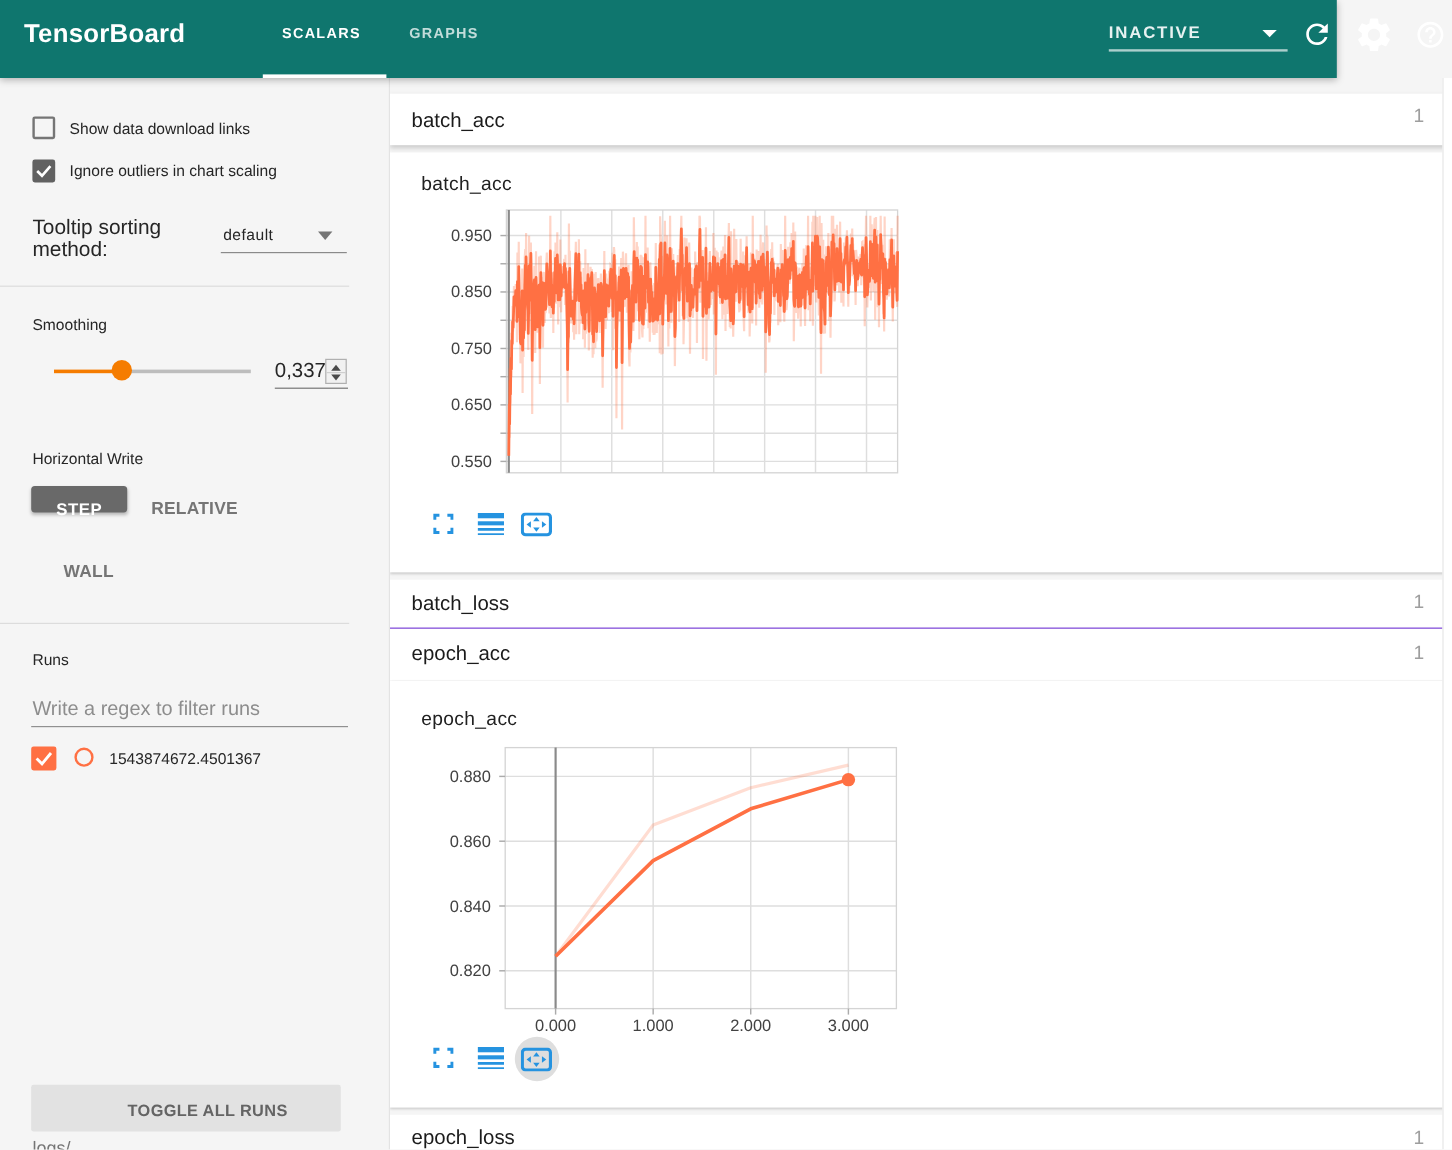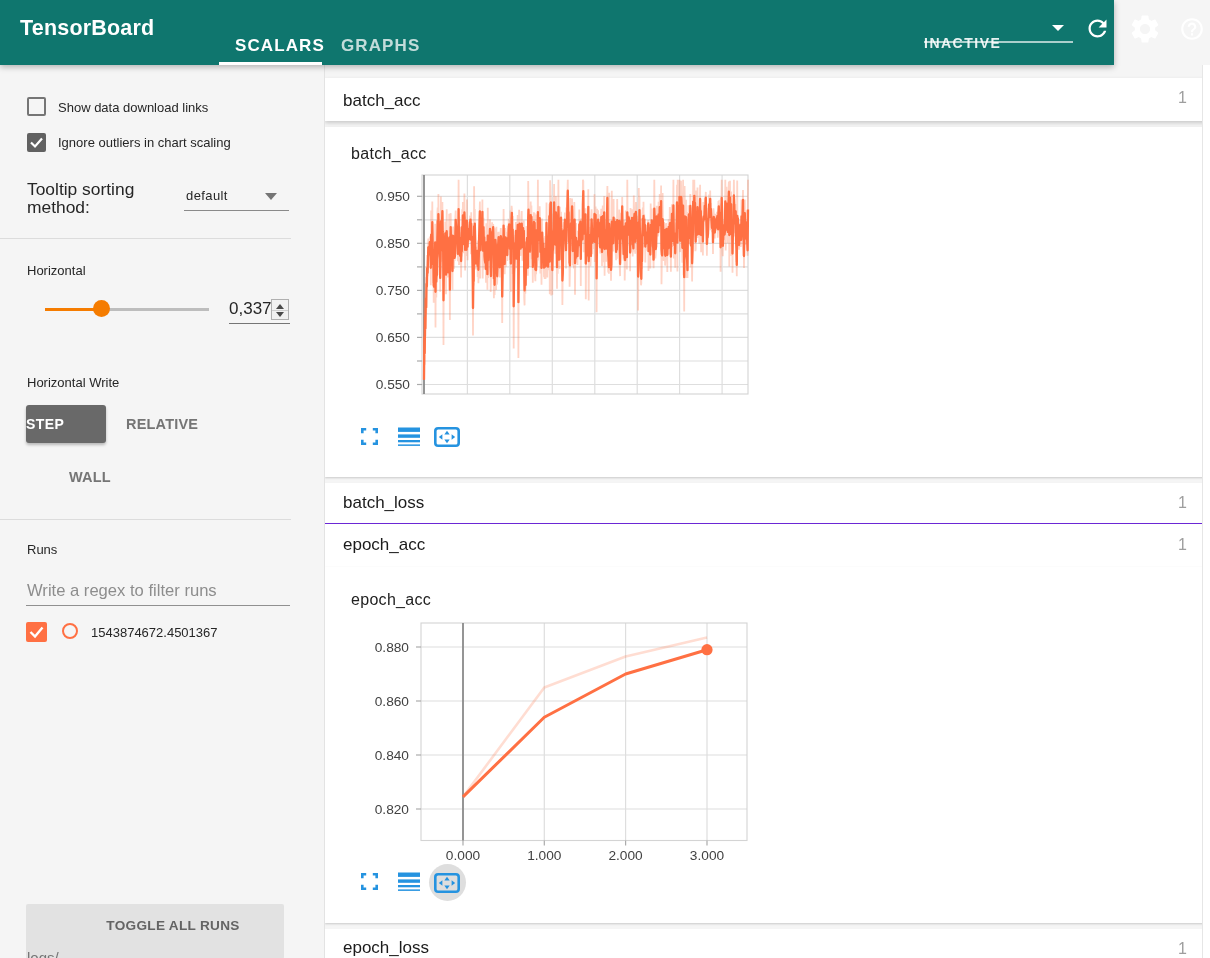--- a/index.html
+++ b/index.html
@@ -3,40 +3,40 @@
 <meta charset="utf-8">
 <style>
   * { margin:0; padding:0; box-sizing:border-box; }
   html,body { width:1210px; height:958px; overflow:hidden; }
   body { font-family:"Liberation Sans", sans-serif; background:#f5f5f5; position:relative; }
   .abs { position:absolute; }
   
   #hdr { position:absolute; left:0; top:0; width:1114px; height:65px; background:#0f766e;
          box-shadow:0 2px 6px rgba(0,0,0,0.28); z-index:10; }
   #hdr .logo { position:absolute; left:20px; top:16px; font-size:21.5px; font-weight:bold; color:#fff; letter-spacing:0.2px; }
-  .tab { position:absolute; top:36px; font-size:17px; font-weight:bold; letter-spacing:1.1px; color:#fff;text-align:center; }
+  .tab { position:absolute; top:21px; font-size:12px; font-weight:bold; letter-spacing:1.1px; color:#fff;text-align:center; }
   #tab-underline { position:absolute; left:219px; top:62px; width:103px; height:3px; background:#fff; }
-  #inactive { position:absolute; left:924px; top:19px; font-size:14px; font-weight:bold; color:rgba(255,255,255,0.9); letter-spacing:1.5px;margin-top:16px; }
+  #inactive { position:absolute; left:924px; top:19px; font-size:14px; font-weight:bold; color:rgba(255,255,255,0.9); letter-spacing:1.5px; }
   #inactive-line { position:absolute; left:924px; top:41px; width:149px; height:1.5px; background:rgba(255,255,255,0.65); }
   #caret { position:absolute; left:1052px; top:25px; width:0; height:0;
            border-left:6px solid transparent; border-right:6px solid transparent; border-top:6px solid #fff; }
   
   #side { position:absolute; left:0; top:65px; width:325px; height:893px; background:#f5f5f5; border-right:1px solid #e3e3e3; }
   .sb-label { position:absolute; font-size:13px; color:#262626; line-height:19px; }
   .divider { position:absolute; left:0; width:291px; height:1px; background:#dcdcdc; }
   .cb { position:absolute; width:19px; height:19px; border-radius:2px; }
   .cb.off { border:2px solid #757575; }
   .cb.on  { background:#616161; }
   .cb.run { background:#ff7043; }
   .grey-txt { color:#757575; }
-  #step-btn { position:absolute; left:26px; top:405px; width:80px; height:38px; background:#696969;
+  #step-btn { position:absolute; left:26px; top:405px; width:80px; height:22px; background:#696969;
               border-radius:3px; color:#fff; font-size:14px; font-weight:bold; letter-spacing:0.4px;
-              line-height:38px; box-shadow:0 2px 3px rgba(0,0,0,0.25); }
+              text-align:center; line-height:38px; box-shadow:0 2px 3px rgba(0,0,0,0.25); }
   .flat-btn { position:absolute; font-size:14.5px; font-weight:bold; letter-spacing:0.2px; color:#757575; }
-  #toggle-btn { position:absolute; left:26px; top:904px; width:258px; height:55px; background:#e2e2e2;
+  #toggle-btn { position:absolute; left:26px; top:904px; width:258px; height:39px; background:#e2e2e2;
                 border-radius:2px; color:#646464; font-size:13.6px; font-weight:bold; letter-spacing:0.3px;
                 text-align:center; line-height:43px;padding-left:36px; }
   
   .cat-hdr { position:absolute; left:325px; width:885px; background:#fff; }
   .cat-hdr .t { position:absolute; left:18px; font-size:17px; color:#1b1b1b; }
   .cat-hdr .n { position:absolute; left:853px; font-size:16px; color:#9e9e9e; }
   .card { position:absolute; left:325px; width:885px; background:#fff; }
   .chart-title { position:absolute; font-size:16px; letter-spacing:0.3px; color:#212121; }
   #gutter { position:absolute; left:1202px; top:65px; width:8px; height:893px; background:#fff;
             border-left:1px solid #e6e6e6; z-index:5; }
@@ -200,36 +200,36 @@
   </div>
   <div class="sb-label" style="left:58px; top:133px; width:231px; white-space:nowrap; overflow:hidden;">Ignore outliers in chart scaling</div>
 
   <div class="sb-label" style="left:27px; top:181px; line-height:17.5px; font-size:17.4px;">Tooltip sorting<br>method:</div>
   <div class="sb-label" style="left:186px; top:185.5px; letter-spacing:0.4px;">default</div>
   <div class="abs" style="left:265px; top:192.5px; width:0; height:0; border-left:6px solid transparent; border-right:6px solid transparent; border-top:7px solid #757575;"></div>
   <div class="abs" style="left:184px; top:210px; width:105px; height:1px; background:#8a8a8a;"></div>
 
   <div class="divider" style="top:238px;"></div>
 
-  <div class="sb-label" style="left:27px; top:261px;">Horizontal</div>
+  <div class="sb-label" style="left:27px; top:261px;">Smoothing</div>
   <div class="abs" style="left:45px; top:307.5px; width:56px; height:3px; background:#f57c00;"></div>
   <div class="abs" style="left:101px; top:307.5px; width:108px; height:3px; background:#bdbdbd;"></div>
   <div class="abs" style="left:93px; top:300px; width:17px; height:17px; border-radius:50%; background:#f57c00;"></div>
   <div class="sb-label" style="left:229px; top:299px; font-size:17px;">0,337</div>
   <div class="abs" style="left:271px; top:299px; width:18px; height:21px; border:1px solid #b0b0b0; background:#f1f1f1;">
     <div class="abs" style="left:4px; top:4px; width:0; height:0; border-left:4.5px solid transparent; border-right:4.5px solid transparent; border-bottom:5px solid #4a4a4a;"></div>
     <div class="abs" style="left:0px; top:10px; width:16px; height:1px; background:#cfcfcf;"></div>
     <div class="abs" style="left:4px; top:12px; width:0; height:0; border-left:4.5px solid transparent; border-right:4.5px solid transparent; border-top:5px solid #4a4a4a;"></div>
   </div>
   <div class="abs" style="left:229px; top:323px; width:61px; height:1px; background:#757575;"></div>
 
   <div class="sb-label" style="left:27px; top:373px;">Horizontal Write</div>
   <div id="step-btn">STEP</div>
   <div class="flat-btn" style="left:126px; top:416px;">RELATIVE</div>
-  <div class="flat-btn" style="left:53px; top:469px;margin-left:16px;">WALL</div>
+  <div class="flat-btn" style="left:53px; top:469px;">WALL</div>
 
   <div class="divider" style="top:519px;"></div>
 
   <div class="sb-label" style="left:27px; top:540px;">Runs</div>
   <div class="sb-label" style="left:27px; top:581px; font-size:16.6px; color:#8d8d8d;">Write a regex to filter runs</div>
   <div class="abs" style="left:26px; top:605px; width:264px; height:1px; background:#909090;"></div>
 
   <div class="cb run" style="left:26px; top:622px; width:21px; height:20px;">
     <svg width="21" height="20" viewBox="0 0 21 20">
       <path d="M4.5 10 L9 14.5 L16.5 5.5" stroke="#fff" stroke-width="2.4" fill="none"></path>

